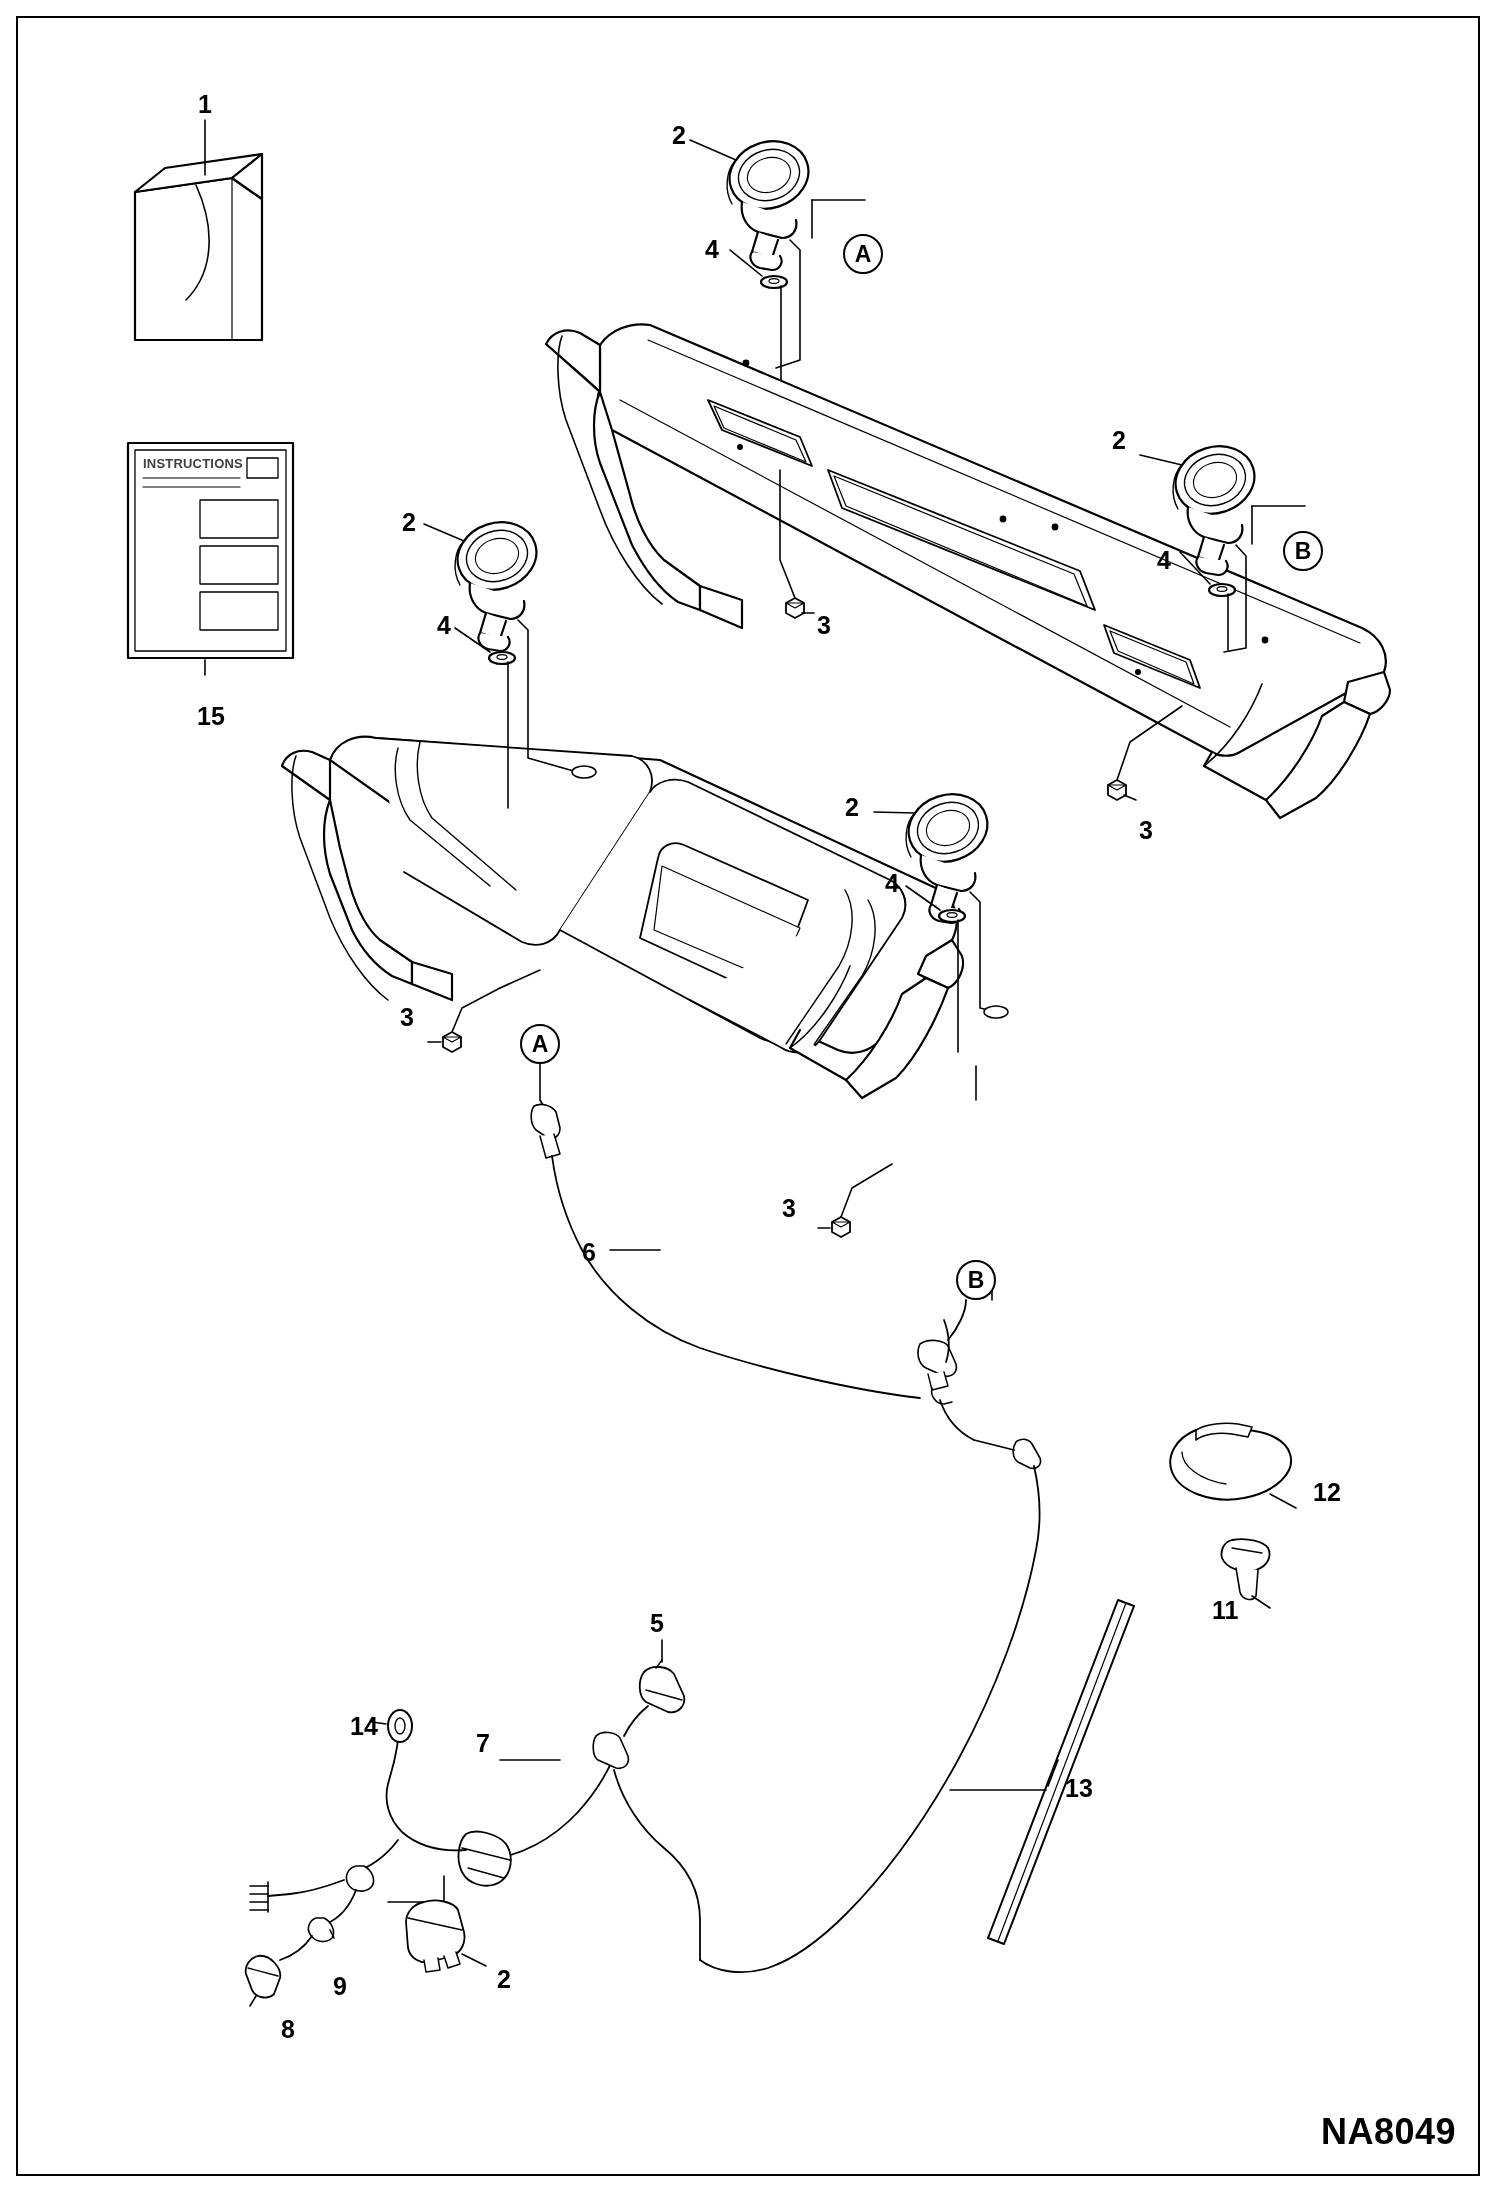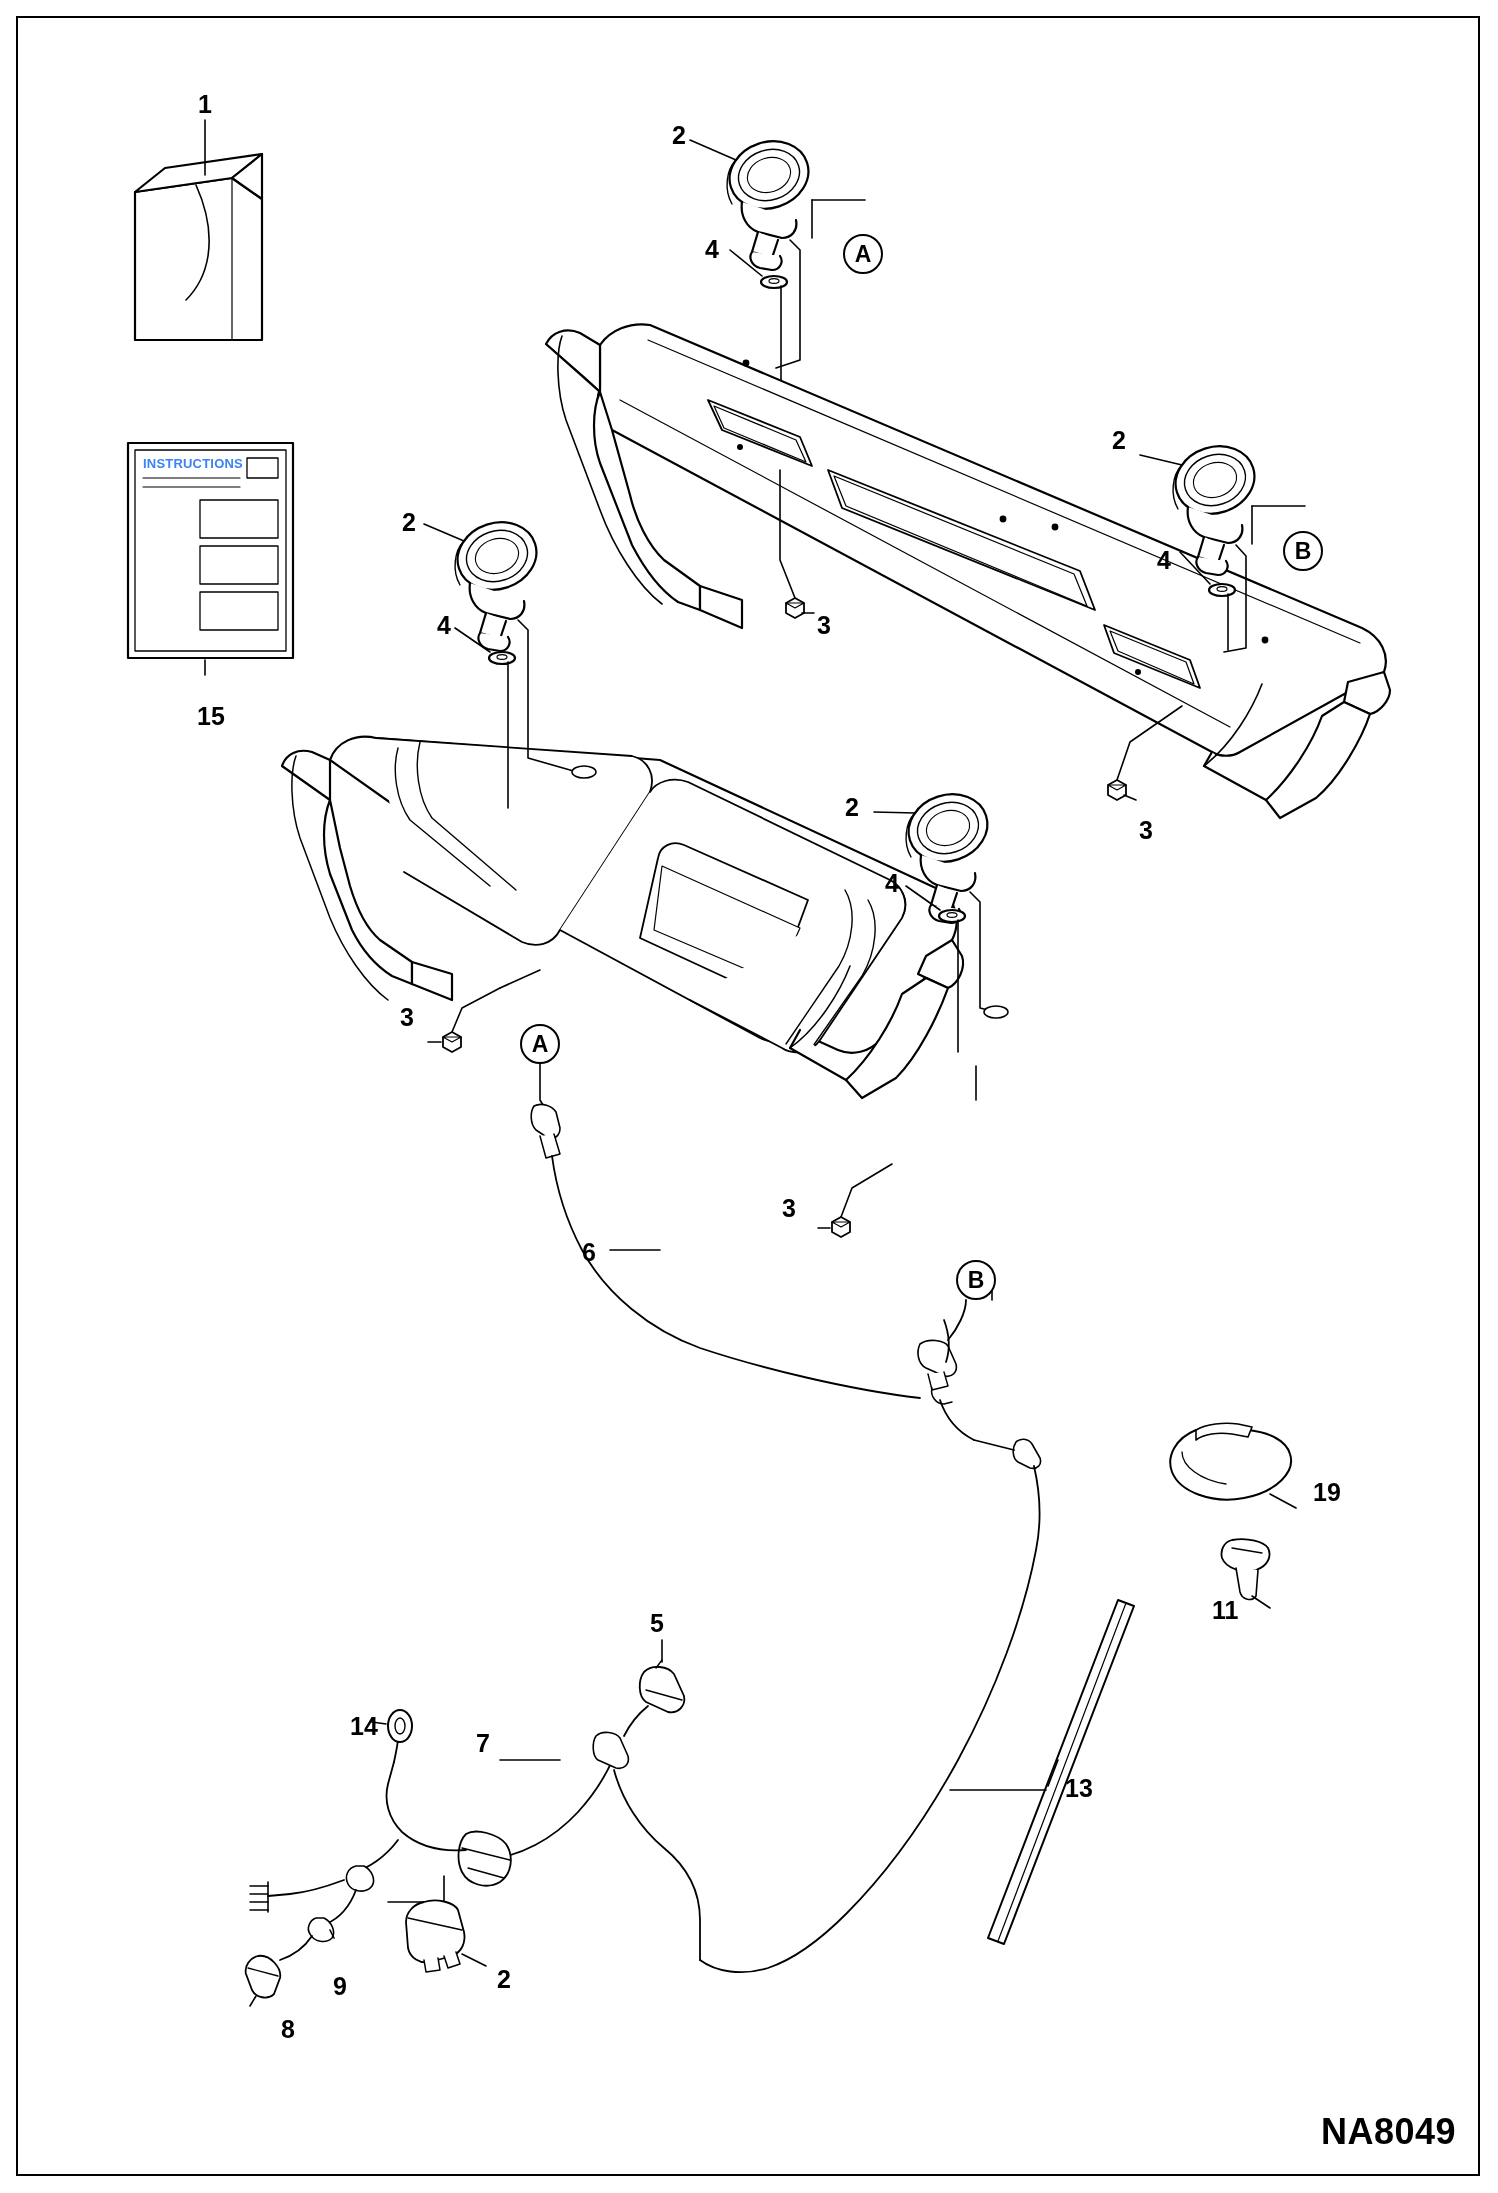--- a/index.html
+++ b/index.html
@@ -62,21 +62,21 @@
     bottom: 40px;
     font-size: 36px;
     font-weight: bold;
     letter-spacing: 0.5px;
     color: #000;
   }
   .instr-text {
     position: absolute;
     font-size: 13px;
     font-weight: bold;
-    color: #3b82f6;
+    color: #404040;
     letter-spacing: 0.2px;
   }
 </style>
 </head>
 <body>
 
 <div id="sheet">
   <div id="border"></div>
 
   <svg id="drawing-svg" viewBox="0 0 1498 2193">
@@ -433,21 +433,21 @@
   <div class="callout" style="left:1112px; top:428px;">2</div>
   <div class="callout" style="left:1157px; top:548px;">4</div>
   <div class="callout" style="left:1139px; top:818px;">3</div>
   <div class="callout" style="left:402px; top:510px;">2</div>
   <div class="callout" style="left:437px; top:613px;">4</div>
   <div class="callout" style="left:400px; top:1005px;">3</div>
   <div class="callout" style="left:845px; top:795px;">2</div>
   <div class="callout" style="left:885px; top:871px;">4</div>
   <div class="callout" style="left:782px; top:1196px;">3</div>
   <div class="callout" style="left:582px; top:1240px;">6</div>
-  <div class="callout" style="left:1313px; top:1480px;">19</div>
+  <div class="callout" style="left:1313px; top:1480px;">12</div>
   <div class="callout" style="left:1212px; top:1598px;">11</div>
   <div class="callout" style="left:1065px; top:1776px;">13</div>
   <div class="callout" style="left:650px; top:1611px;">5</div>
   <div class="callout" style="left:350px; top:1714px;">14</div>
   <div class="callout" style="left:476px; top:1731px;">7</div>
   <div class="callout" style="left:281px; top:2017px;">8</div>
   <div class="callout" style="left:333px; top:1974px;">9</div>
   <div class="callout" style="left:497px; top:1967px;">2</div>
 
   <div class="circ" style="left:843px;  top:234px;">A</div>

